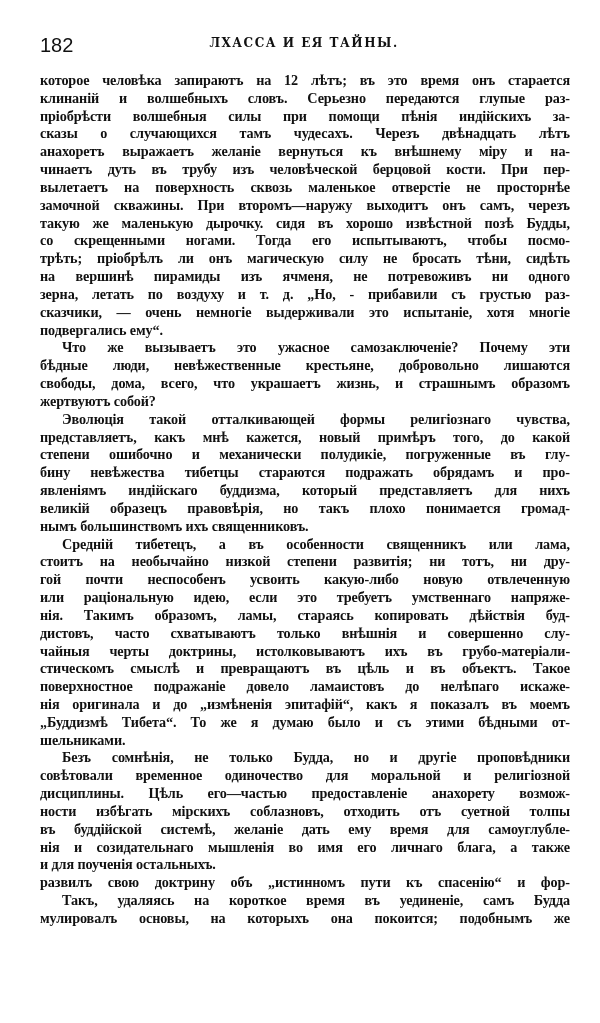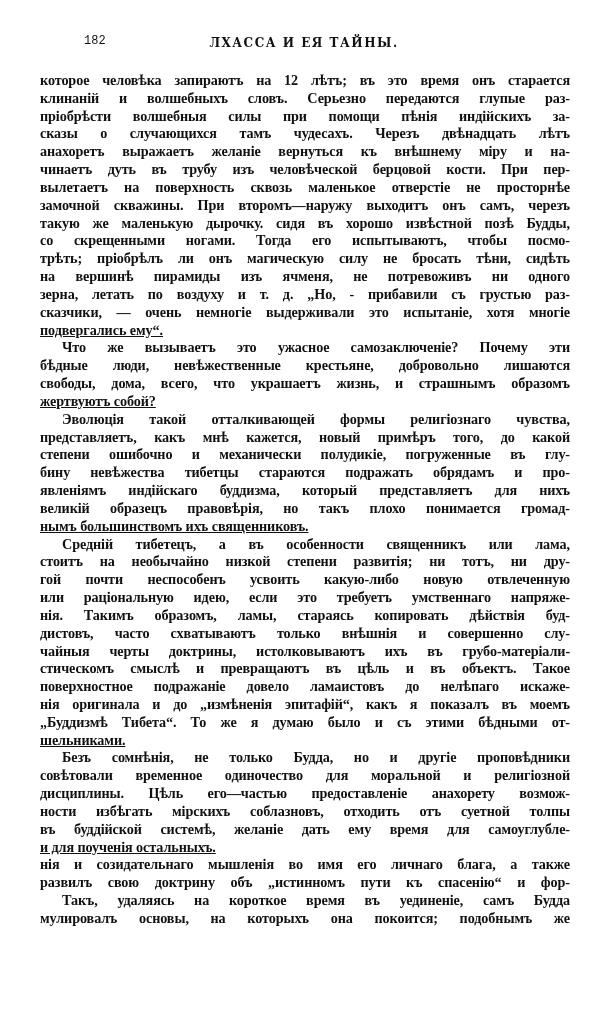--- a/index.html
+++ b/index.html
@@ -2,30 +2,30 @@
 <html><head>
 <meta charset="utf-8">
 <style>
   html, body { margin: 0; padding: 0; }
   body {
     width: 600px; height: 1023px; background: #ffffff; overflow: hidden;
     font-family: "DejaVu Serif", "Liberation Serif", serif; color: #111;
   }
   .page { position: relative; width: 600px; height: 1023px; }
   .header { position: absolute; top: 34px; left: 40px; right: 32px; height: 22px; }
-  .pnum { position: absolute; left: 0; top: 0; font-size: 12px; font-family: Liberation Mono, monospace; margin-left: 44px; }
+  .pnum { position: absolute; left: 0; top: 0; font-size: 20px; font-family: Liberation Sans, sans-serif; }
   .running { position: absolute; left: 0; right: 0; top: 2px; text-align: center; font-size: 12px; font-weight: bold; letter-spacing: 1.5px; font-family: "DejaVu Serif", serif; }
   .body { position: absolute; top: 72px; left: 40px; width: 530px; }
   .line {
     display: block; height: 17.84px; line-height: 17.84px; font-size: 14.2px;
     white-space: nowrap; text-align: justify; text-align-last: justify;
     font-family: "Liberation Serif", serif; font-weight: bold; letter-spacing: -0.1px;
   }
   .line.indent { padding-left: 22px; }
-  .line.last { text-align-last: left; text-decoration: underline; }
+  .line.last { text-align-last: left; }
 </style>
 </head>
 <body>
 
 <div class="page">
   <div class="header">
     <span class="pnum">182</span>
     <span class="running">ЛХАССА И ЕЯ ТАЙНЫ.</span>
   </div>
   <div class="body" id="body">
@@ -65,19 +65,19 @@
       <span class="line">стическомъ смыслѣ и превращаютъ въ цѣль и въ объектъ. Такое</span>
       <span class="line">поверхностное подражаніе довело ламаистовъ до нелѣпаго искаже-</span>
       <span class="line">нія оригинала и до „измѣненія эпитафій“, какъ я показалъ въ моемъ</span>
       <span class="line">„Буддизмѣ Тибета“. То же я думаю было и съ этими бѣдными от-</span>
       <span class="line last">шельниками.</span>
       <span class="line indent">Безъ сомнѣнія, не только Будда, но и другіе проповѣдники</span>
       <span class="line">совѣтовали временное одиночество для моральной и религіозной</span>
       <span class="line">дисциплины. Цѣль его—частью предоставленіе анахорету возмож-</span>
       <span class="line">ности избѣгать мірскихъ соблазновъ, отходить отъ суетной толпы</span>
       <span class="line">въ буддійской системѣ, желаніе дать ему время для самоуглубле-</span>
+      <span class="line">нія и созидательнаго мышленія во имя его личнаго блага, а также</span>
       <span class="line last">и для поученія остальныхъ.</span>
-      <span class="line">нія и созидательнаго мышленія во имя его личнаго блага, а также</span>
       <span class="line">развилъ свою доктрину объ „истинномъ пути къ спасенію“ и фор-</span>
       <span class="line indent">Такъ, удаляясь на короткое время въ уединеніе, самъ Будда</span>
       <span class="line">мулировалъ основы, на которыхъ она покоится; подобнымъ же</span>
     </div>
 </div>
 
 </body></html>

